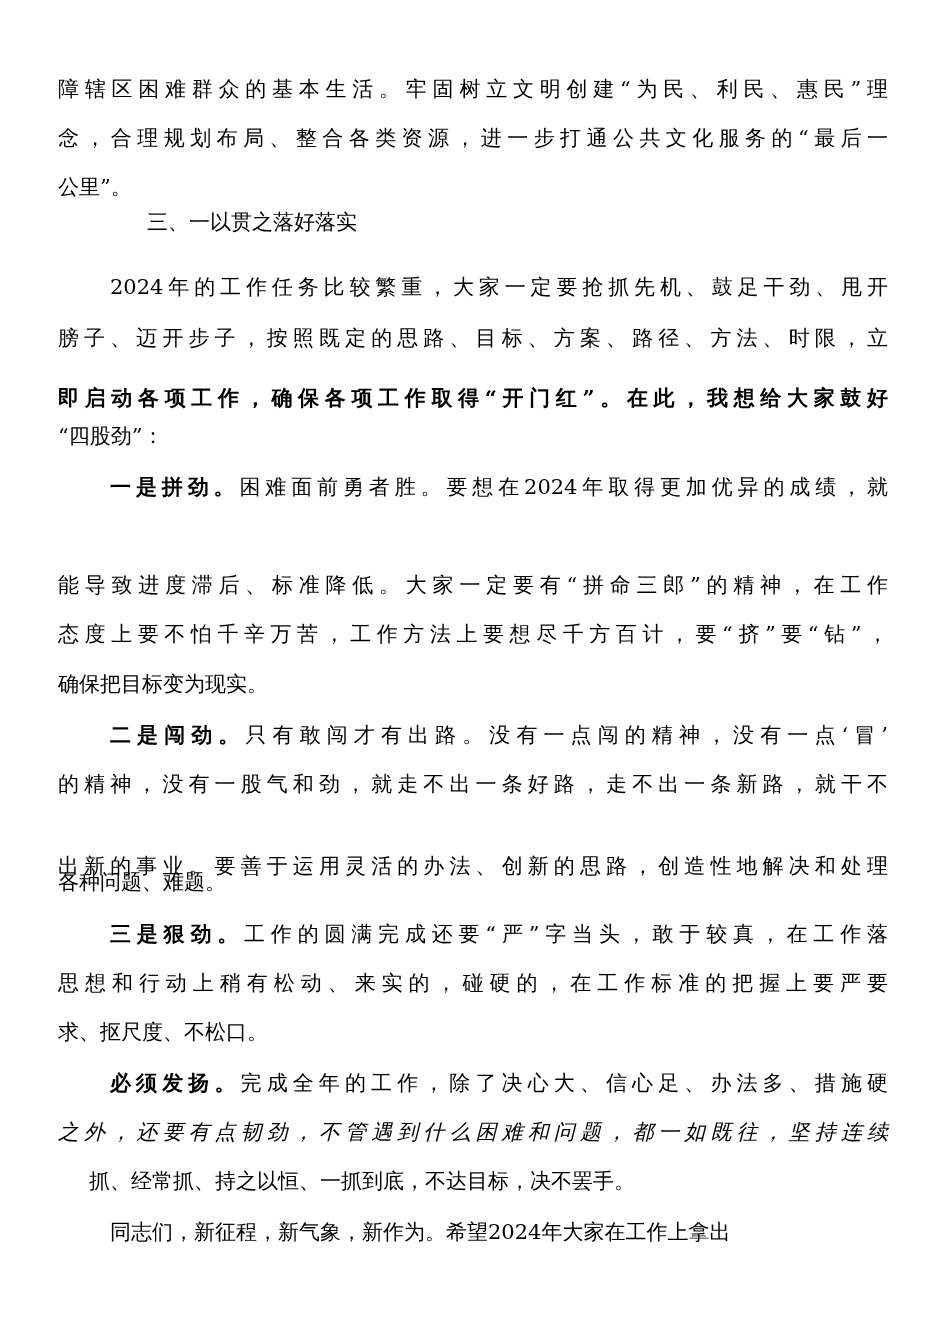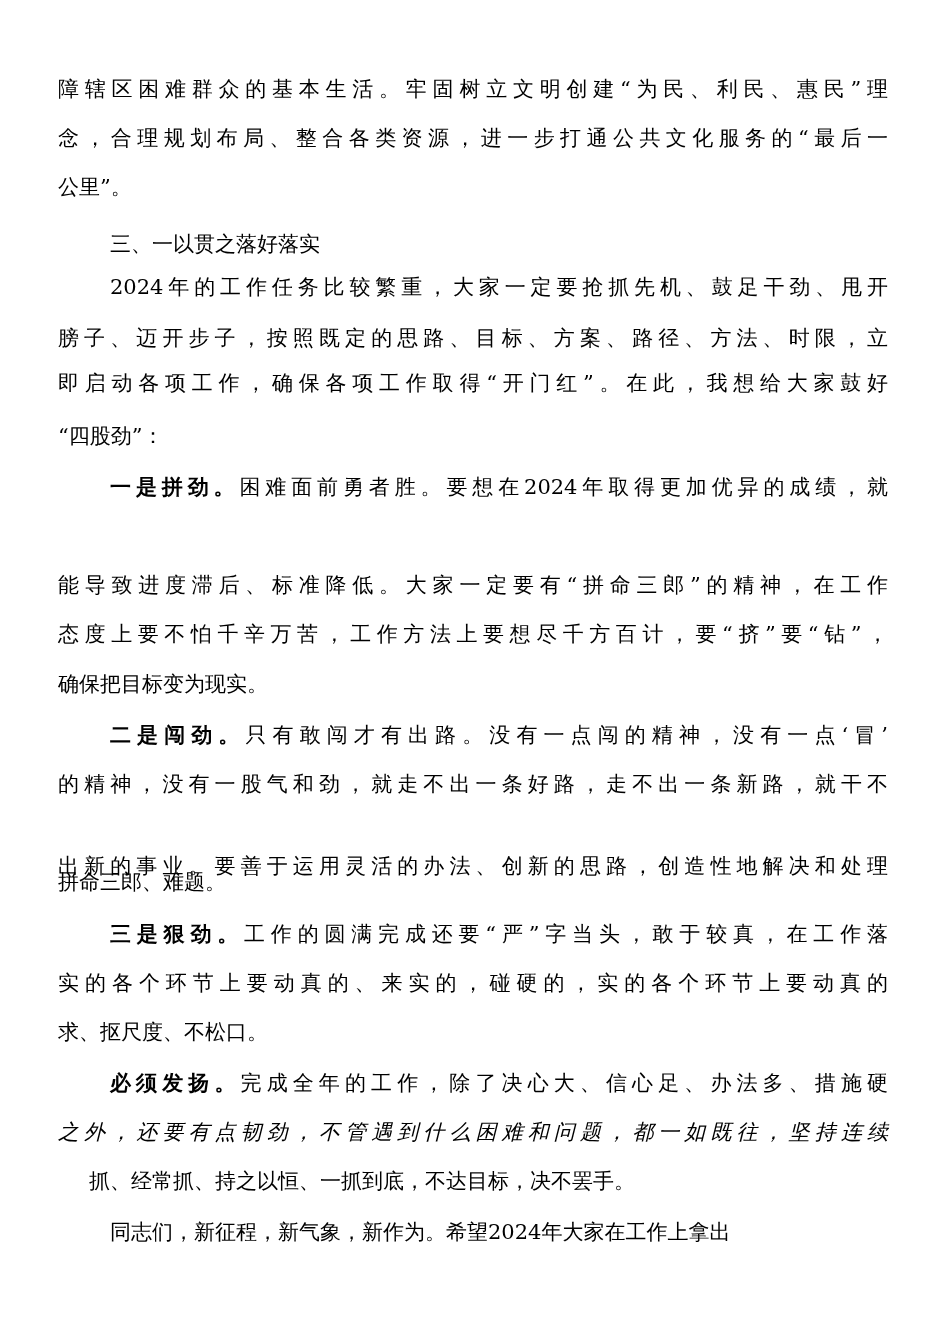--- a/index.html
+++ b/index.html
@@ -50,39 +50,39 @@
   </style>
 </head>
 <body>
 
 <div class="page">
 
   <div class="line" style="top:73px;">障辖区困难群众的基本生活。牢固树立文明创建“为民、利民、惠民”理</div>
   <div class="line" style="top:122px;">念，合理规划布局、整合各类资源，进一步打通公共文化服务的“最后一</div>
   <div class="line last" style="top:171px;">公里”。</div>
 
-  <div class="line indent last heading" style="top:228px;">三、一以贯之落好落实</div>
+  <div class="line indent last heading" style="top:206px;margin-left:37px;">三、一以贯之落好落实</div>
 
   <div class="line indent" style="top:271px;">2024年的工作任务比较繁重，大家一定要抢抓先机、鼓足干劲、甩开</div>
   <div class="line" style="top:322px;">膀子、迈开步子，按照既定的思路、目标、方案、路径、方法、时限，立</div>
-  <div class="line" style="top:367px;">即启动各项工作，确保各项工作取得“开门红”。在此，我想给大家鼓好</div>
+  <div class="line" style="top:382px;font-weight:bold;">即启动各项工作，确保各项工作取得“开门红”。在此，我想给大家鼓好</div>
   <div class="line last" style="top:420px;">“四股劲”：</div>
 
   <div class="line indent" style="top:471px;"><span class="bold heading">一是拼劲。</span><span>困难面前勇者胜。要想在2024年取得更加优异的成绩，就</span></div>
   <div class="line" style="top:569px;">能导致进度滞后、标准降低。大家一定要有“拼命三郎”的精神，在工作</div>
   <div class="line" style="top:618px;">态度上要不怕千辛万苦，工作方法上要想尽千方百计，要“挤”要“钻”，</div>
   <div class="line last" style="top:668px;">确保把目标变为现实。</div>
 
   <div class="line indent" style="top:719px;"><span class="bold heading">二是闯劲。</span><span>只有敢闯才有出路。没有一点闯的精神，没有一点‘冒’</span></div>
   <div class="line" style="top:768px;">的精神，没有一股气和劲，就走不出一条好路，走不出一条新路，就干不</div>
   <div class="line" style="top:850px;">出新的事业。要善于运用灵活的办法、创新的思路，创造性地解决和处理</div>
-  <div class="line last" style="top:866px;">拼命三郎、难题。</div>
+  <div class="line last" style="top:866px;">各种问题、难题。</div>
 
   <div class="line indent" style="top:918px;"><span class="bold heading">三是狠劲。</span><span>工作的圆满完成还要“严”字当头，敢于较真，在工作落</span></div>
-  <div class="line" style="top:967px;">实的各个环节上要动真的、来实的，碰硬的，实的各个环节上要动真的</div>
+  <div class="line" style="top:967px;">思想和行动上稍有松动、来实的，碰硬的，在工作标准的把握上要严要</div>
   <div class="line last" style="top:1016px;">求、抠尺度、不松口。</div>
 
   <div class="line indent" style="top:1067px;"><span class="bold heading">必须发扬。</span><span>完成全年的工作，除了决心大、信心足、办法多、措施硬</span></div>
   <div class="line" style="top:1116px;font-style:italic;">之外，还要有点韧劲，不管遇到什么困难和问题，都一如既往，坚持连续</div>
   <div class="line last" style="top:1165px;margin-left:31px;">抓、经常抓、持之以恒、一抓到底，不达目标，决不罢手。</div>
 
   <div class="line indent last" style="top:1216px;">同志们，新征程，新气象，新作为。希望2024年大家在工作上拿出</div>
 
 </div>
 

